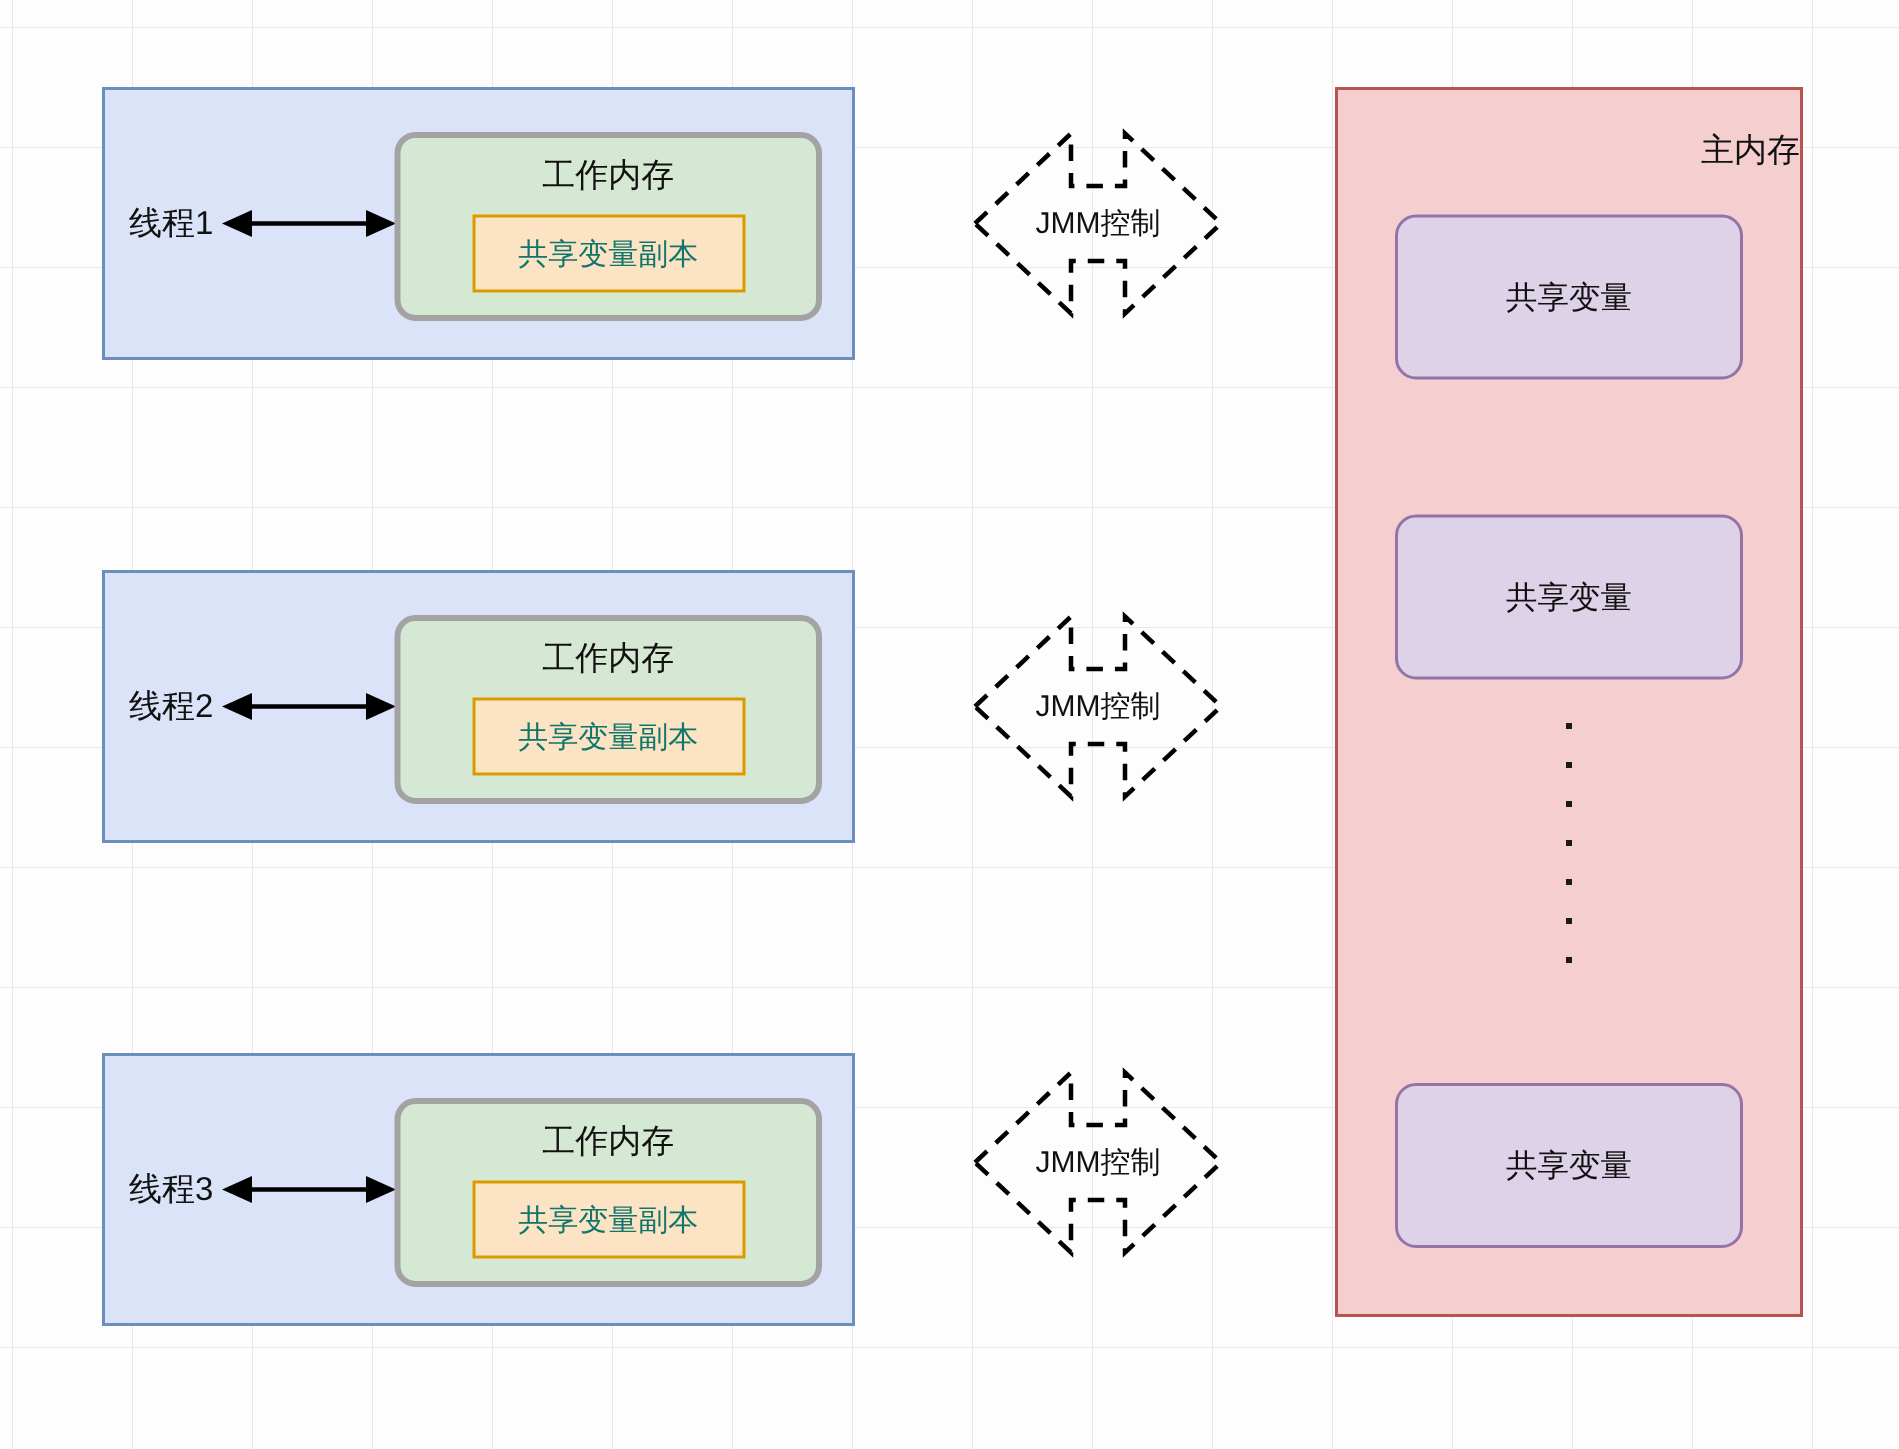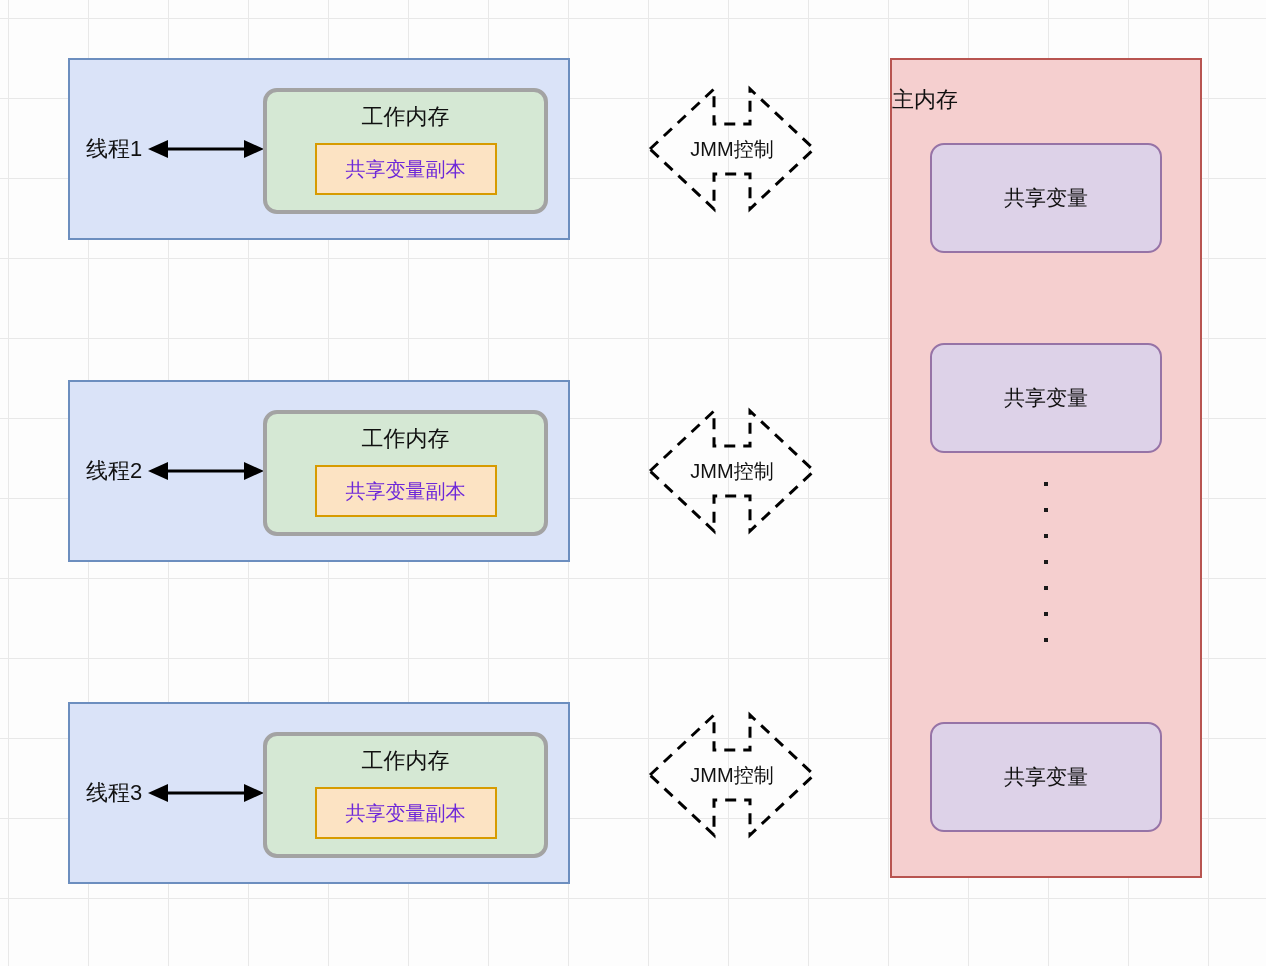--- a/index.html
+++ b/index.html
@@ -87,21 +87,21 @@
     top: 51px;
     width: 182px;
     height: 52px;
     background: #fce3c3;
     border: 2px solid #d79b00;
     box-sizing: border-box;
     display: flex;
     align-items: center;
     justify-content: center;
     font-size: 20px;
-    color: #6d28d9;
+    color: #0f766e;
   }
 
   
   .jmm-arrow {
     position: absolute;
     left: 588px;
     width: 288px;
     height: 130px;
   }
   .jmm-1 { top: 84px; }
@@ -128,21 +128,21 @@
     height: 820px;
     background: #f5cfcf;
     border: 2px solid #b85450;
     box-sizing: border-box;
   }
   .mm-title {
     position: absolute;
     left: 0;
     right: 0;
     top: 25px;
-    text-align: left;
+    text-align: right;
     font-size: 22px;
     color: #111111;
   }
   .shared-var {
     position: absolute;
     left: 50%;
     transform: translateX(-50%);
     width: 232px;
     height: 110px;
     background: #ddd2e8;

